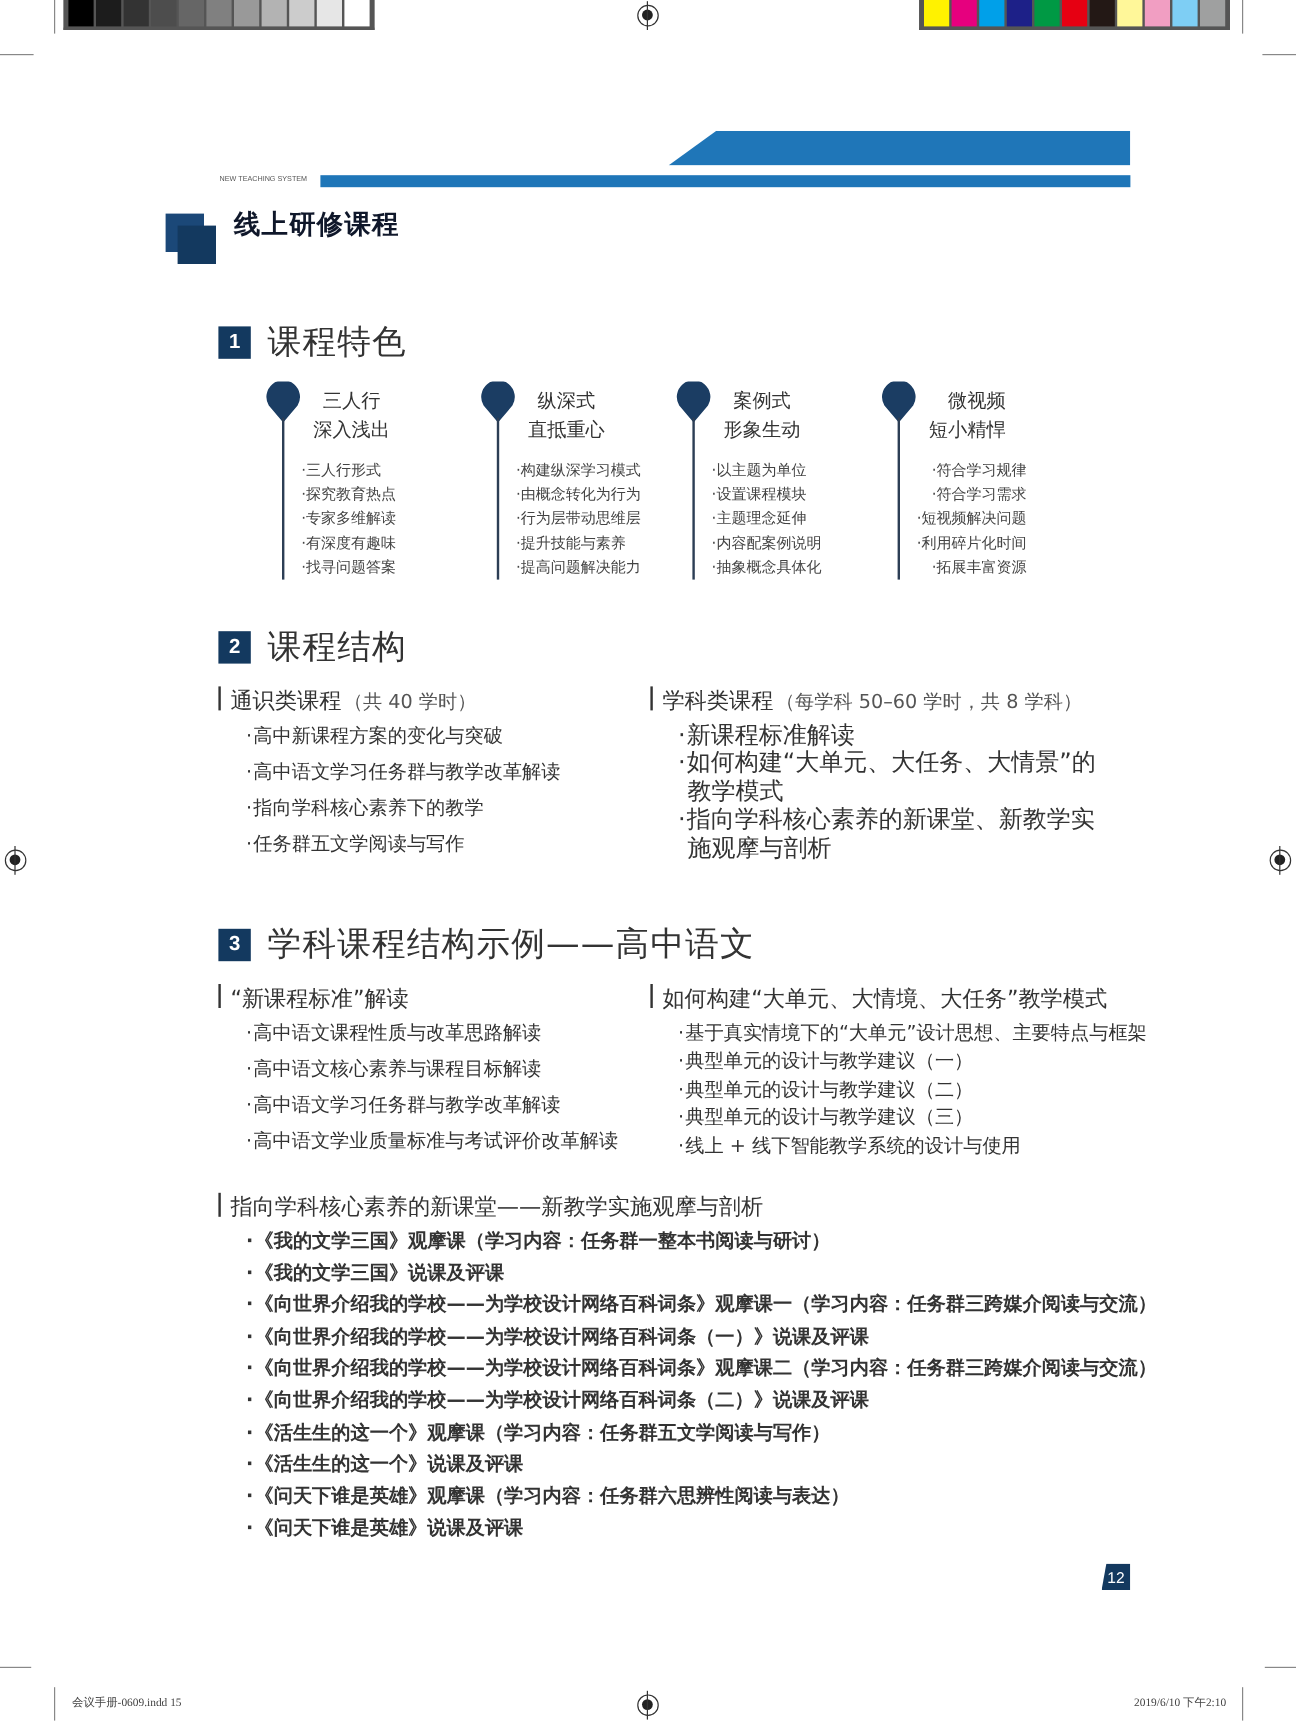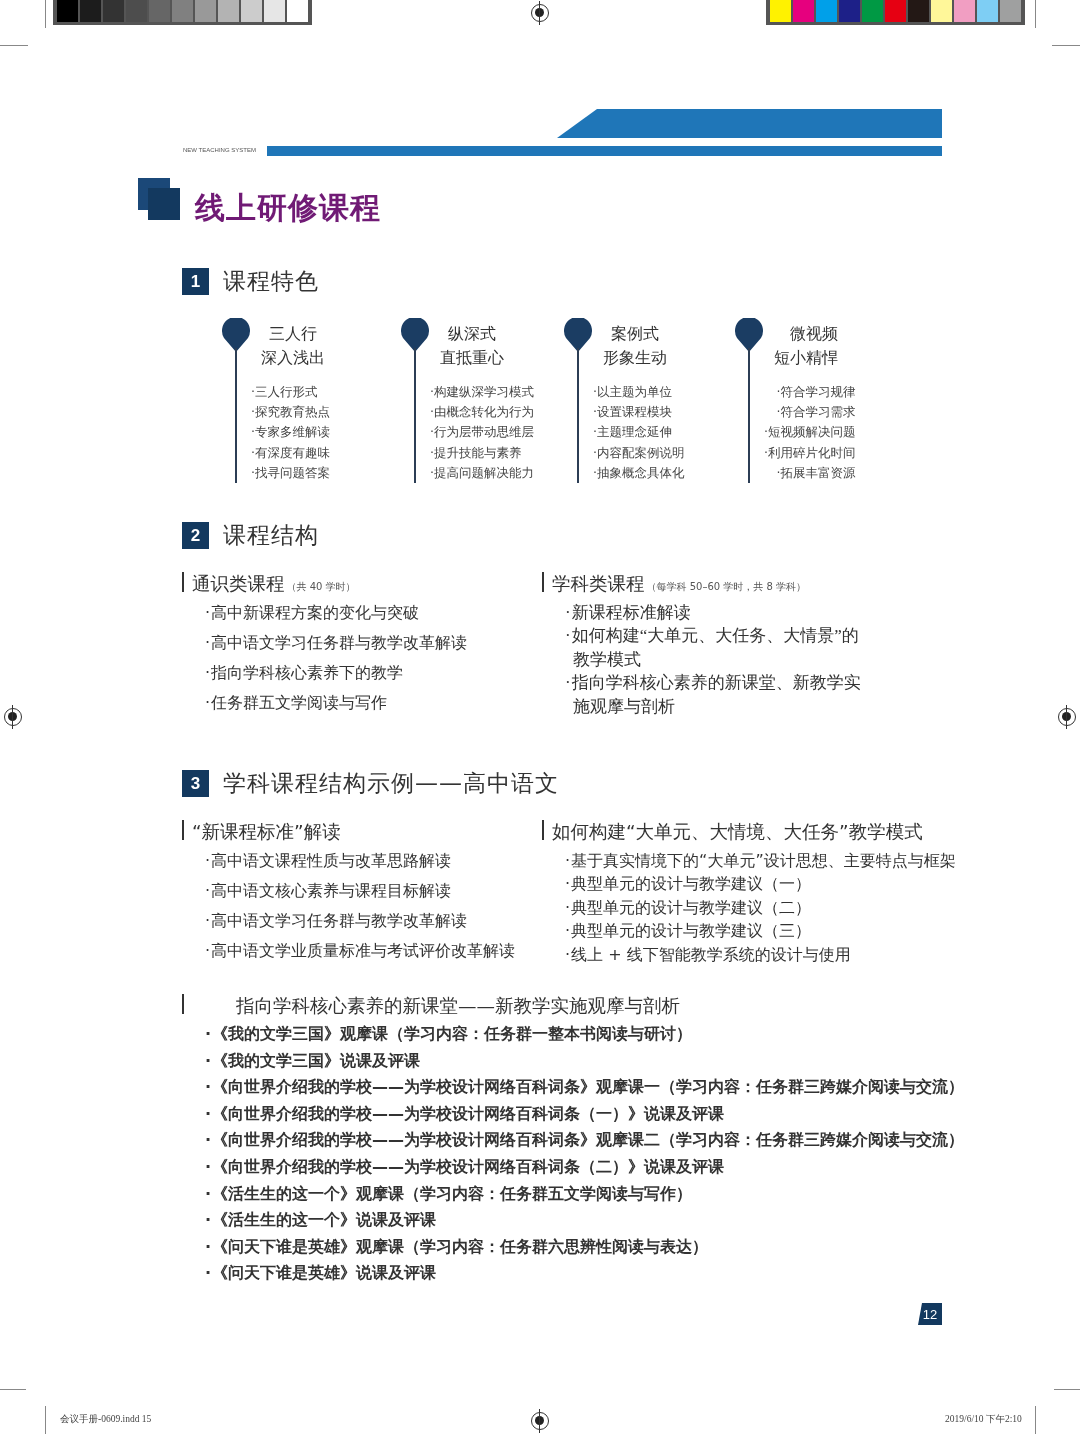--- a/index.html
+++ b/index.html
@@ -17,45 +17,45 @@
   .reg-mark::after { content: ""; position: absolute; left: 7px; top: -4px; width: 1px; height: 24px; background: #333; }
 
   
   .header-slant { position: absolute; left: 557px; top: 109px; width: 385px; height: 29px; background: #1f76b8; clip-path: polygon(40px 0, 100% 0, 100% 100%, 0 100%); }
   .header-line { position: absolute; left: 267px; top: 146px; width: 675px; height: 10px; background: #1f76b8; }
   .header-tag { position: absolute; left: 183px; top: 147px; font-size: 6px; color: #555; letter-spacing: 0; font-family: "Liberation Sans", sans-serif; }
 
   .title-block { position: absolute; left: 138px; top: 178px; width: 44px; height: 44px; }
   .title-block .b1 { position: absolute; left: 0; top: 0; width: 32px; height: 32px; background: #1b4878; }
   .title-block .b2 { position: absolute; left: 10px; top: 10px; width: 32px; height: 32px; background: #13395f; }
-  .page-title { position: absolute; left: 195px; top: 188px; font-size: 30px; color: #701a75; letter-spacing: 1px; }
+  .page-title { position: absolute; left: 195px; top: 172px; font-size: 22px; color: #0f172a; letter-spacing: 1px; }
 
   .sec-head { position: absolute; display: flex; align-items: center; gap: 14px; }
   .sec-num { width: 27px; height: 27px; background: #13395f; color: #fff; font-weight: bold; font-size: 17px; display: flex; align-items: center; justify-content: center; font-family: "Liberation Sans", sans-serif; }
-  .sec-title { font-size: 23px; color: #333; letter-spacing: 1px; }
+  .sec-title { font-size: 28px; color: #333; letter-spacing: 1px; }
 
   
   .feature { position: absolute; top: 318px; width: 170px; height: 168px; }
   .feature .pin { position: absolute; left: 0; top: 0; width: 30px; height: 34px; }
   .feature .stem { position: absolute; left: 14px; top: 30px; width: 2px; height: 135px; background: #2c3e55; }
   .feature .head { position: absolute; left: 40px; top: 4px; font-size: 16px; line-height: 24px; color: #333; }
   .feature .head .l1 { display: block; padding-left: 8px; }
   .feature .items { position: absolute; left: 30px; top: 64px; font-size: 12.5px; line-height: 20.2px; color: #444; list-style: none; }
   .feature .items li::before { content: "·"; }
 
   
   .group-head { position: absolute; font-size: 18.5px; color: #333; display: flex; align-items: baseline; white-space: nowrap; }
   .group-head .bar { display: inline-block; width: 2px; height: 20px; background: #333; margin-right: 8px; position: relative; top: 2px; }
-  .group-head .note { font-size: 10px; color: #555; margin-left: 2px; }
+  .group-head .note { font-size: 16px; color: #555; margin-left: 2px; }
   .list { position: absolute; list-style: none; color: #333; }
   .list li::before { content: "·"; margin-right: 1px; }
   .list li .cont { display: block; padding-left: 8px; }
 
   .list.a { font-size: 16px; line-height: 30px; }
-  .list.b { font-size: 17px; line-height: 23.4px; font-family: Liberation Serif, serif; }
+  .list.b { font-size: 20px; line-height: 23.4px; }
   .list.c { font-size: 16px; line-height: 30px; }
   .list.d { font-size: 16px; line-height: 23.4px; }
   .list.e { font-size: 16px; line-height: 26.6px; }
 
   .page-num { position: absolute; left: 918px; top: 1303px; width: 24px; height: 22px; background: #13395f; color: #fff; font-size: 13px; display: flex; align-items: center; justify-content: center; clip-path: polygon(4px 0, 100% 0, 100% 100%, 0 100%); font-family: "Liberation Sans", sans-serif; }
 
   .slug { position: absolute; top: 1413px; font-size: 9.5px; color: #444; font-family: "Liberation Serif", serif; }
 </style>
 </head>
 <body>
@@ -222,21 +222,21 @@
   <span>如何构建“大单元、大情境、大任务”教学模式</span>
 </div>
 <ul class="list d" id="list-bigunit" style="left:565px; top:849px;">
     <li><span>基于真实情境下的“大单元”设计思想、主要特点与框架</span></li>
     <li><span>典型单元的设计与教学建议（一）</span></li>
     <li><span>典型单元的设计与教学建议（二）</span></li>
     <li><span>典型单元的设计与教学建议（三）</span></li>
     <li><span>线上 + 线下智能教学系统的设计与使用</span></li>
   </ul>
 
-<div class="group-head" style="left:182px; top:992px;gap:44px;">
+<div class="group-head" style="left:182px; top:992px;">
   <span class="bar"></span>
   <span>指向学科核心素养的新课堂——新教学实施观摩与剖析</span>
 </div>
 <ul class="list e" id="list-observation" style="left:205px; top:1021px;font-weight:bold;">
     <li><span>《我的文学三国》观摩课（学习内容：任务群一整本书阅读与研讨）</span></li>
     <li><span>《我的文学三国》说课及评课</span></li>
     <li><span>《向世界介绍我的学校——为学校设计网络百科词条》观摩课一（学习内容：任务群三跨媒介阅读与交流）</span></li>
     <li><span>《向世界介绍我的学校——为学校设计网络百科词条（一）》说课及评课</span></li>
     <li><span>《向世界介绍我的学校——为学校设计网络百科词条》观摩课二（学习内容：任务群三跨媒介阅读与交流）</span></li>
     <li><span>《向世界介绍我的学校——为学校设计网络百科词条（二）》说课及评课</span></li>

